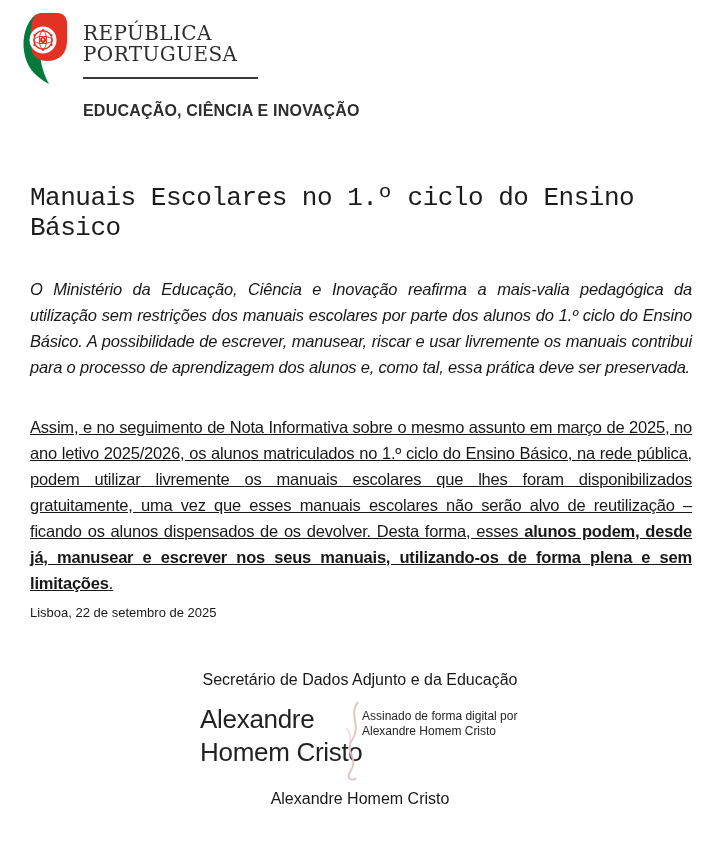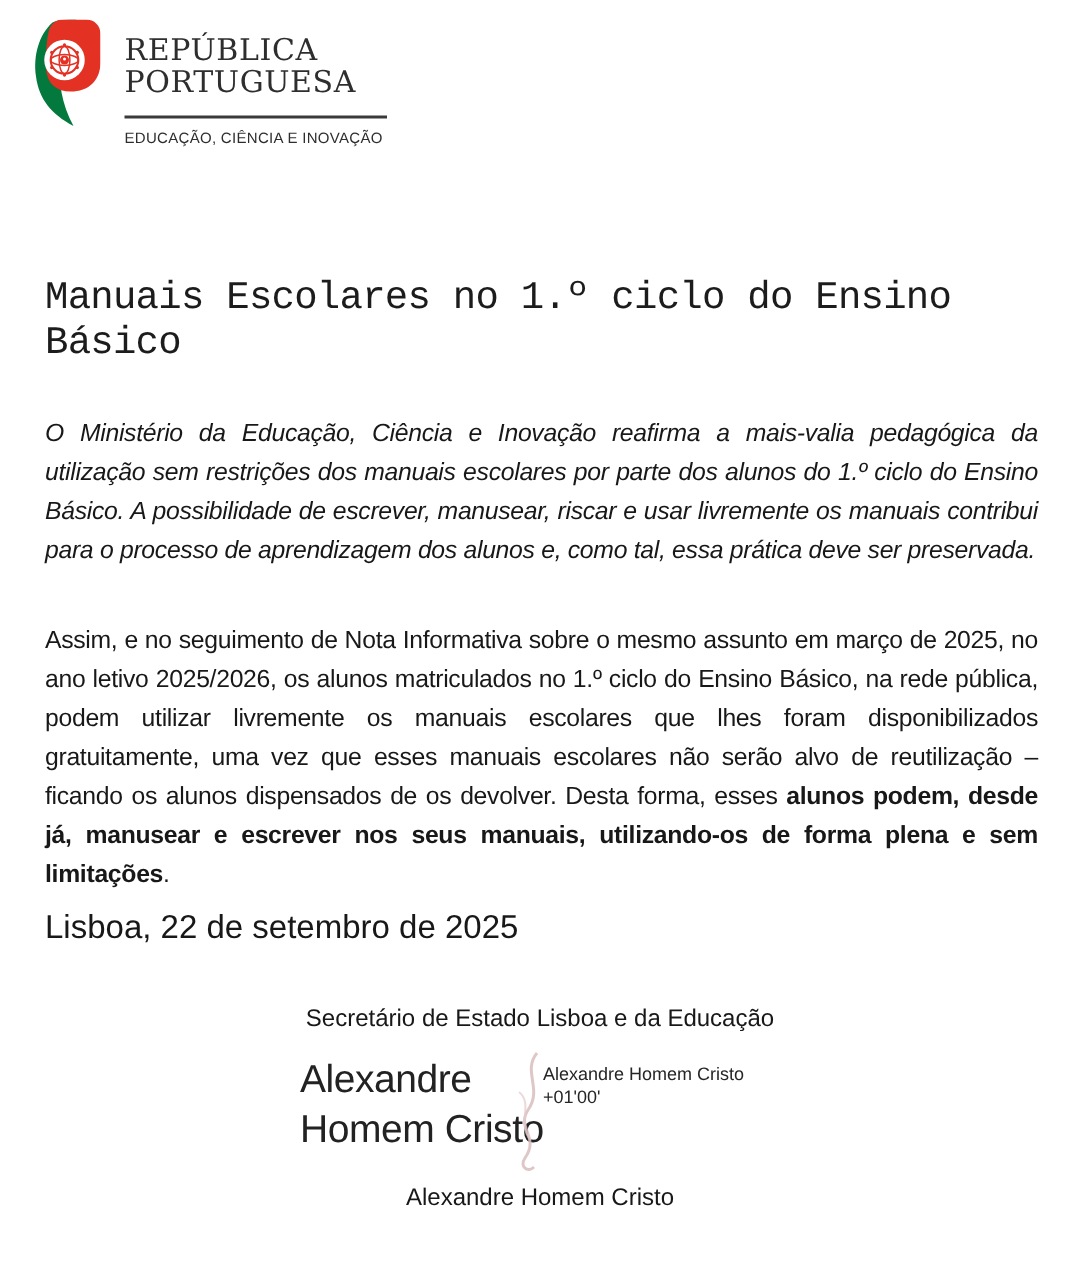--- a/index.html
+++ b/index.html
@@ -14,46 +14,46 @@
   
   .logo-svg{position:absolute;left:21px;top:13px;}
   .logo-text{position:absolute;left:83px;top:23px;}
   .logo-title{
     font-family:"DejaVu Serif", serif;
     font-size:20px;line-height:21px;
     color:#2e2e2e;letter-spacing:.4px;
   }
   .logo-divider{width:175px;height:2px;background:#3a3a3a;margin-top:12px;}
   .logo-dept{
-    margin-top:8px;
-    font-size:10px;font-weight:normal;color:#2e2e2e;letter-spacing:.2px;
+    margin-top:23px;
+    font-size:16px;font-weight:bold;color:#2e2e2e;letter-spacing:.2px;
   }
   .nota-type{
     position:absolute;right:56px;top:52px;
     font-family:"Liberation Serif", serif;
     font-weight:bold;font-size:17.5px;color:#111;
     letter-spacing:.3px;
   }
   
   .doc-title{
     position:absolute;left:30px;top:166px;width:670px;
     font-family:Liberation Mono, monospace;
     font-size:26px;color:#1c1c1c;letter-spacing:-.5px;
     font-weight:normal;
   }
   .para{
     position:absolute;left:30px;width:662px;
     font-size:16.5px;line-height:26px;
     text-align:justify;letter-spacing:-.2px;color:#181818;
   }
   .para-1{top:259px;font-style:italic;}
-  .para-2{top:397px;}
+  .para-2{top:397px;text-decoration:underline;}
   .date-line{
     position:absolute;left:30px;top:605px;
-    font-size:22px;color:#181818;
+    font-size:13px;color:#181818;
   }
   
   .role-title{
     position:absolute;left:0;top:671px;width:720px;
     text-align:center;font-size:16px;color:#181818;
   }
   .sig-name{
     position:absolute;left:200px;top:703px;width:178px;
     font-size:26px;line-height:33px;color:#222;letter-spacing:-.3px;
   }
@@ -101,29 +101,29 @@
 
 
   <h1 class="doc-title">Manuais Escolares no 1.º ciclo do Ensino Básico</h1>
 
   <p class="para para-1">O Ministério da Educação, Ciência e Inovação reafirma a mais-valia pedagógica da utilização sem restrições dos manuais escolares por parte dos alunos do 1.º ciclo do Ensino Básico. A possibilidade de escrever, manusear, riscar e usar livremente os manuais contribui para o processo de aprendizagem dos alunos e, como tal, essa prática deve ser preservada.</p>
 
   <p class="para para-2"><span>Assim, e no seguimento de Nota Informativa sobre o mesmo assunto em março de 2025, no ano letivo 2025/2026, os alunos matriculados no 1.º ciclo do Ensino Básico, na rede pública, podem utilizar livremente os manuais escolares que lhes foram disponibilizados gratuitamente, uma vez que esses manuais escolares não serão alvo de reutilização – ficando os alunos dispensados de os devolver. Desta forma, esses </span><b>alunos podem, desde já, manusear e escrever nos seus manuais, utilizando-os de forma plena e sem limitações</b><span>.</span></p>
 
   <div class="date-line">Lisboa, 22 de setembro de 2025</div>
 
-  <div class="role-title">Secretário de Estado Lisboa e da Educação</div>
+  <div class="role-title">Secretário de Dados Adjunto e da Educação</div>
 
   <div class="sig-name">Alexandre Homem Cristo</div>
 
   <svg class="sig-squiggle" width="34" height="88" viewBox="0 0 34 88">
     <path d="M22,4 C12,16 26,28 16,42 C8,54 24,60 14,74 C10,80 16,84 20,80" fill="none" stroke="#d9bdbd" stroke-width="2" opacity="0.85"></path>
     <path d="M10,30 C20,38 8,52 18,62" fill="none" stroke="#e3cccc" stroke-width="1.4" opacity="0.7"></path>
   </svg>
 
   <div class="sig-digital">
+    <div>Assinado de forma digital por</div>
     <div>Alexandre Homem Cristo</div>
-    <div>+01'00'</div>
   </div>
 
   <div class="printed-name">Alexandre Homem Cristo</div>
 
 </div>
 
 </body></html>

